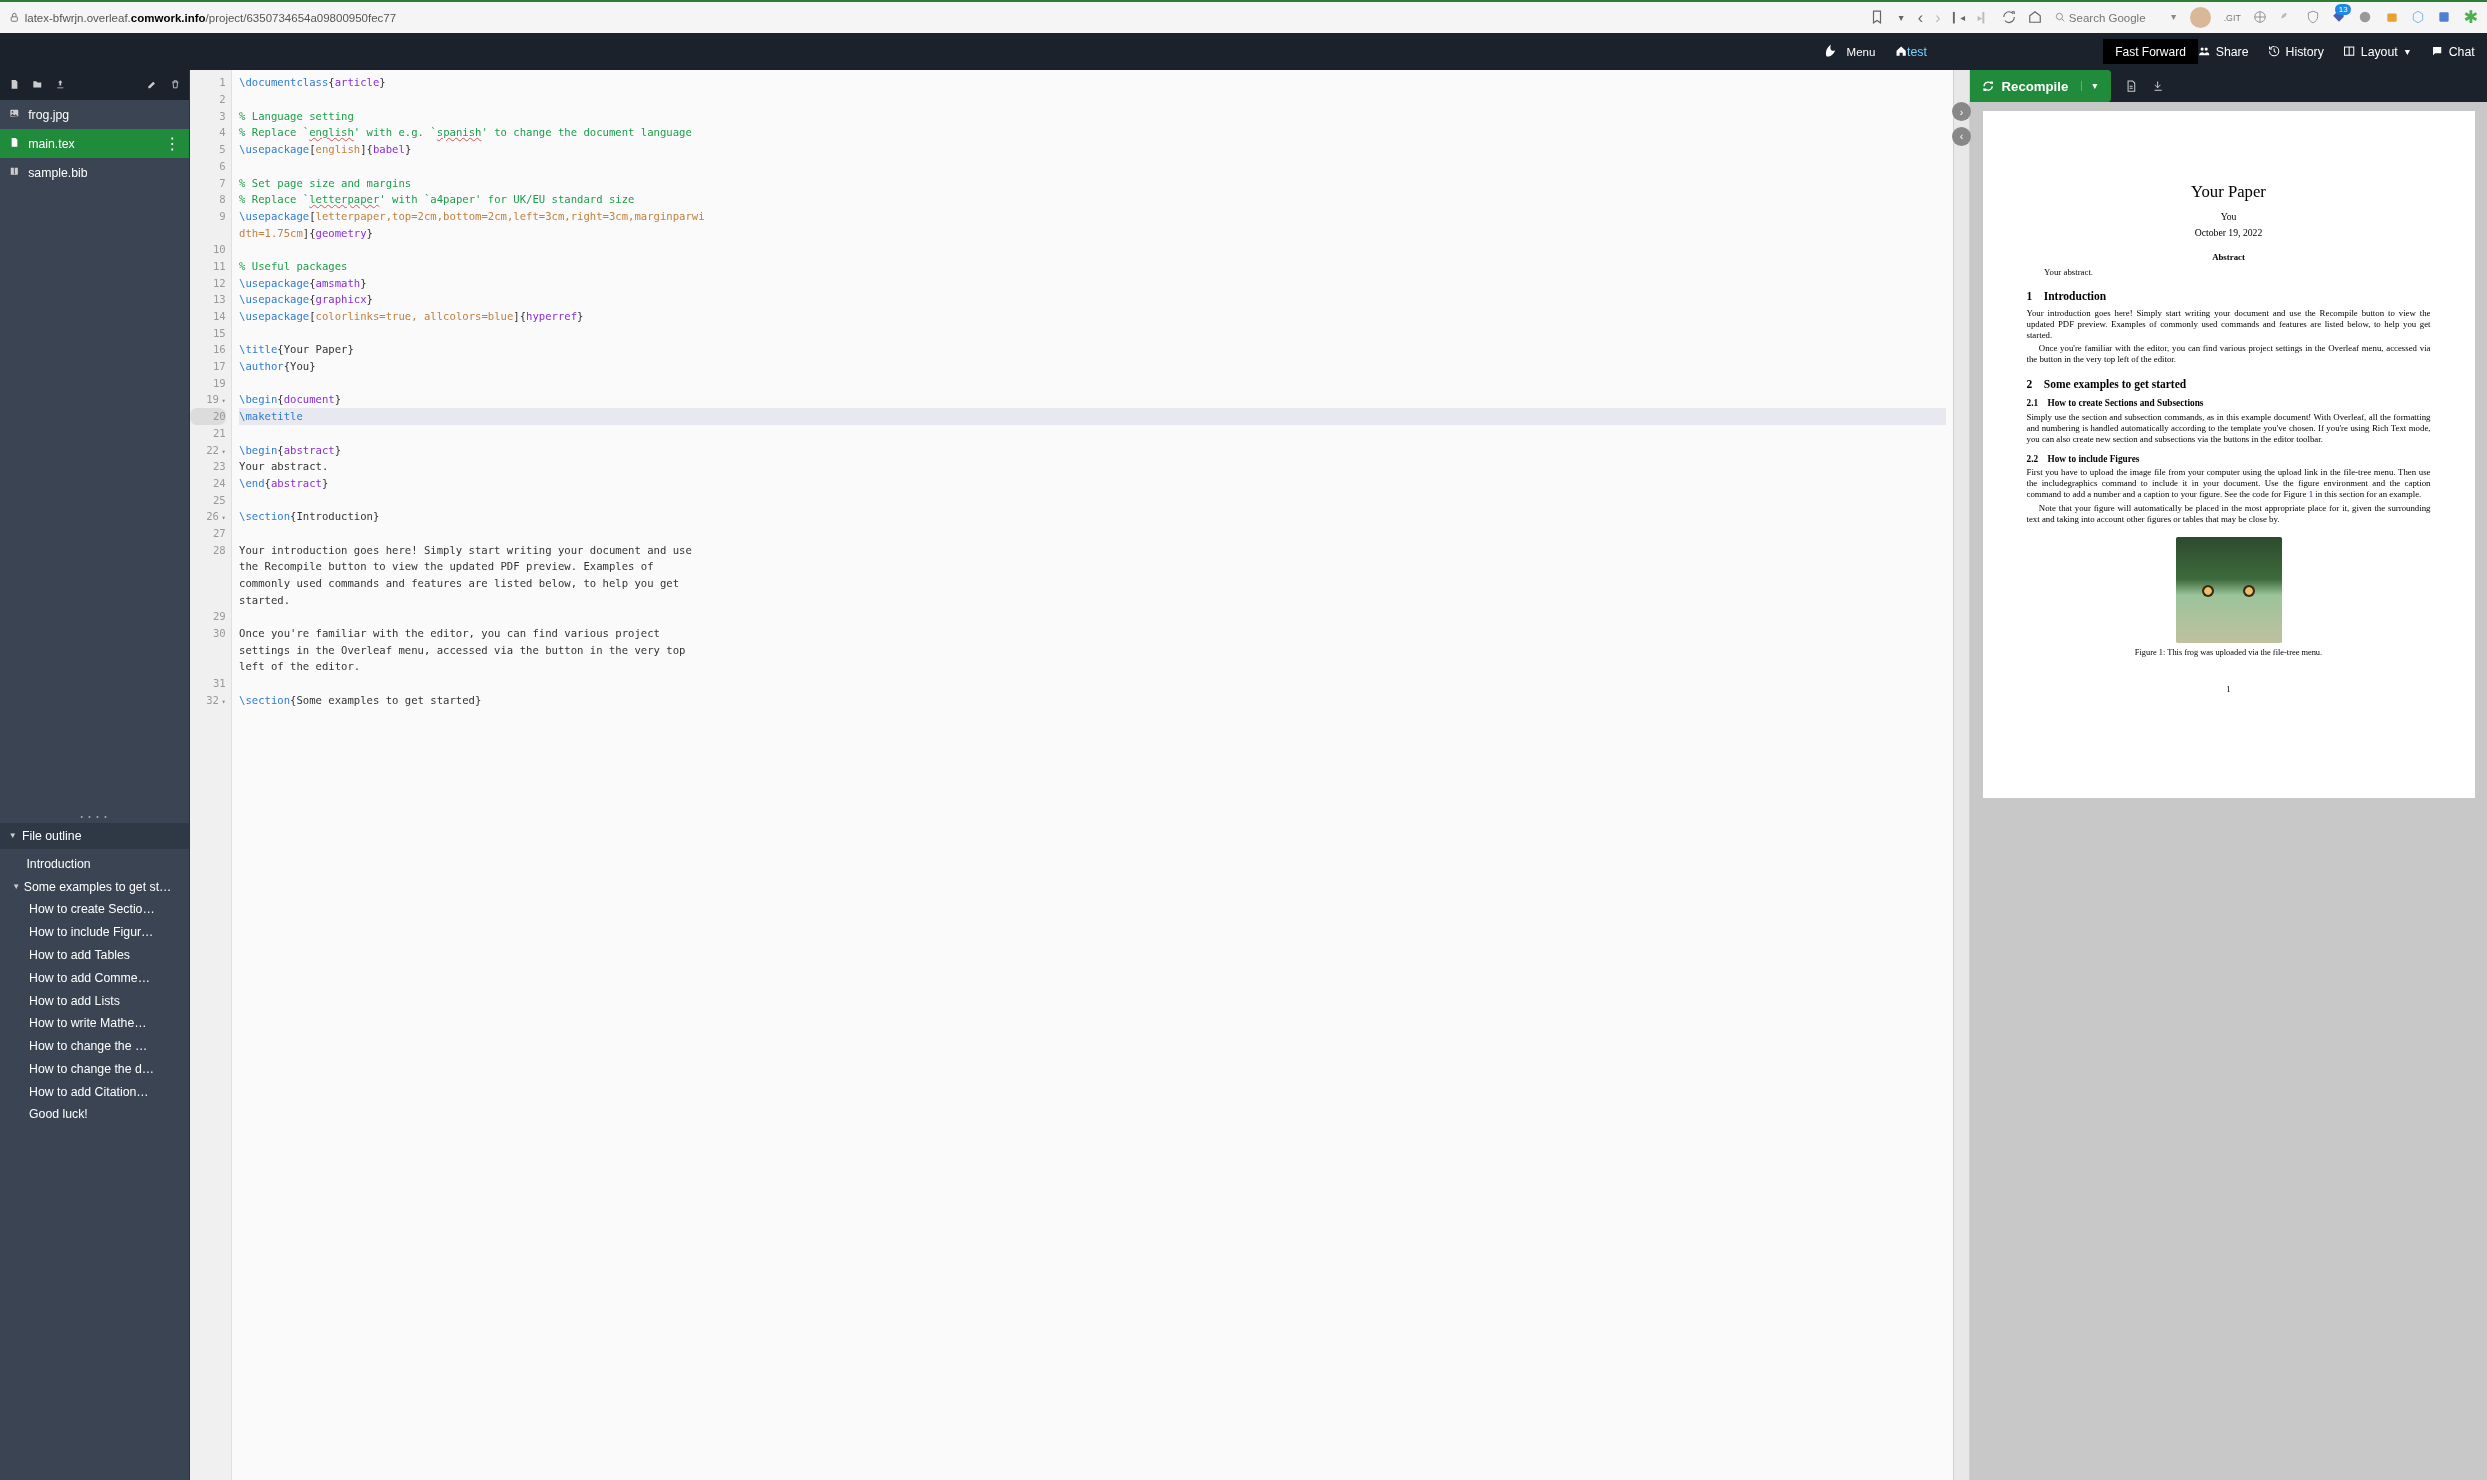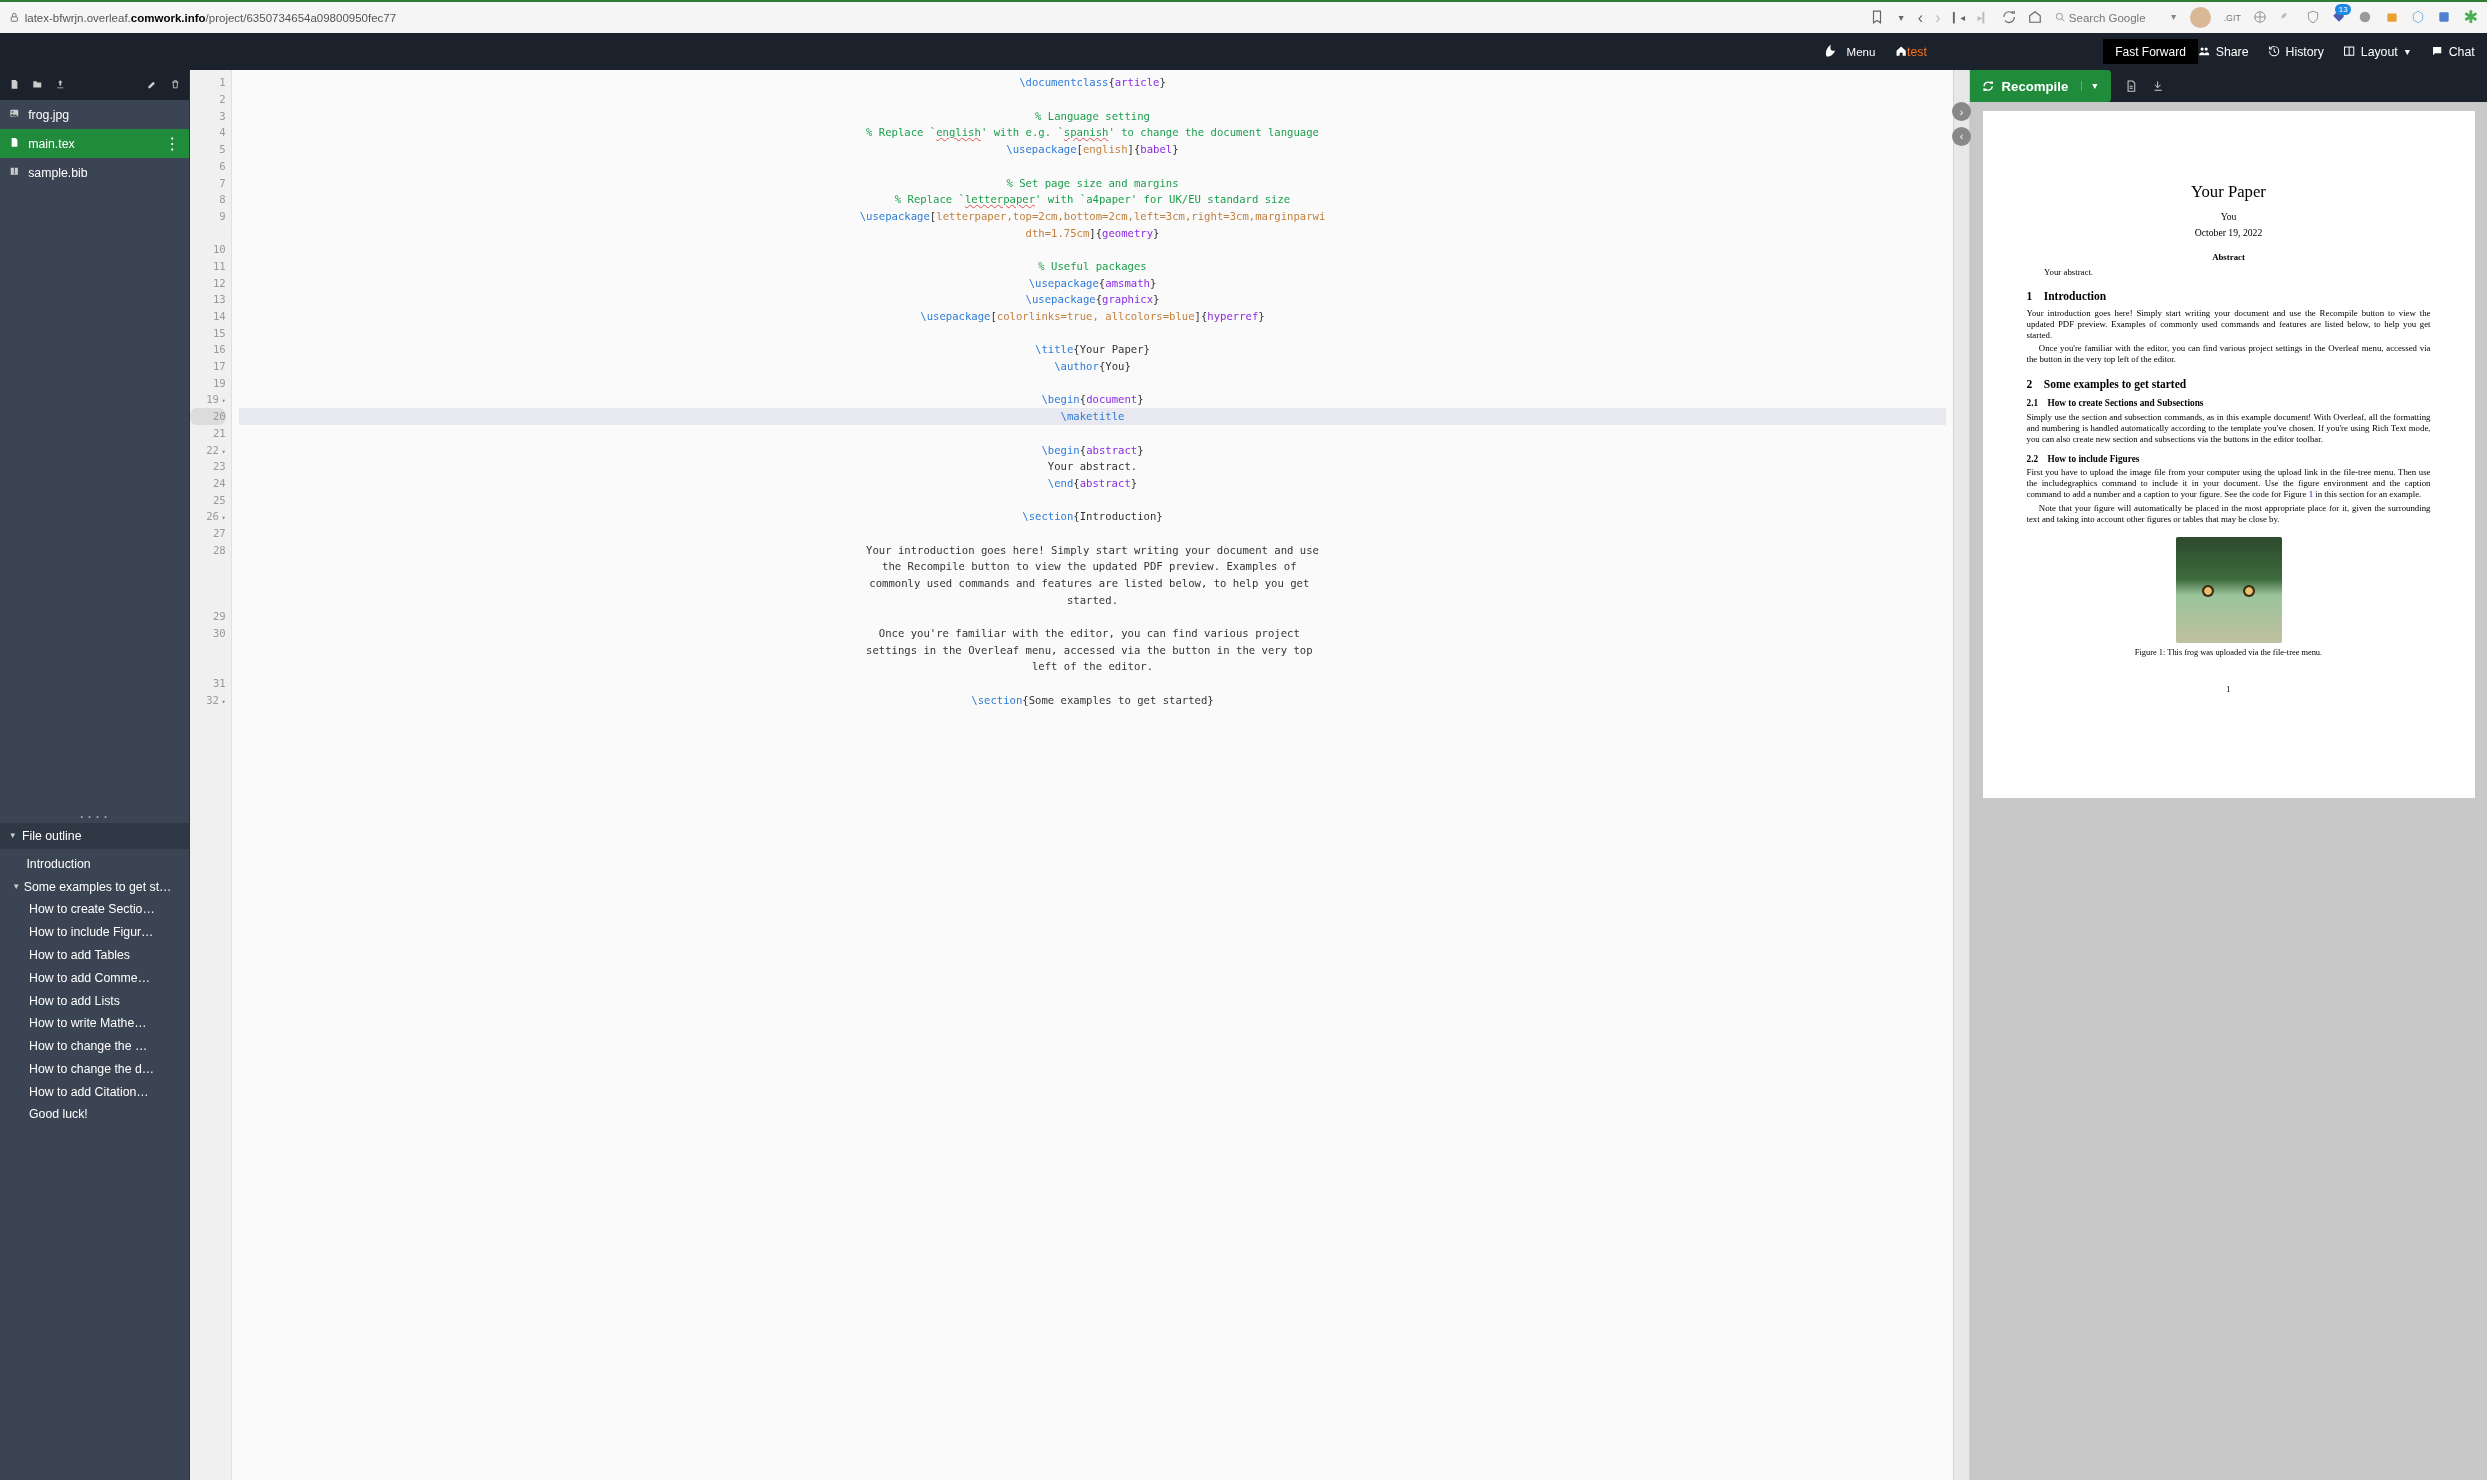--- a/index.html
+++ b/index.html
@@ -12,21 +12,21 @@
 .bicirc { width:14px; height:14px; }
 .search-input { border:none; outline:none; font-size:11.5px; width:97px; background:transparent; color:#666; }
 .avatar { width:21px; height:21px; border-radius:50%; background:#d8b896; }
 .badge-13 { position:absolute; top:-5.3px; right:-5.3px; background:#1e88e5; color:#fff; font-size:8px; border-radius:7px; padding:0.9px 3.5px; }
 
 .app-header { height:37px; background:#1b222c; color:#fff; display:flex; align-items:center; padding:0 12.3px; justify-content:flex-end; }
 .app-header-left, .app-header-right { display:flex; align-items:center; gap:19.4px; }
 .menu-btn { display:flex; align-items:center; gap:7px; cursor:pointer; }
 .leaf-icon { width:17.6px; height:17.6px; fill:#fff; }
 .hdr-btn { display:flex; align-items:center; gap:5.3px; cursor:pointer; font-size:12.3px; }
-.title-center { color:#f97316; font-size:12.3px; }
+.title-center { color:#7dd3fc; font-size:12.3px; }
 .ff-btn { background:#000; padding:5.3px 12.3px; border-radius:0; font-size:12px; }
 .caret-dn { font-size:8.8px; }
 
 .main { display:flex; height:calc(100vh - 70px); }
 .left-panel { width:190px; background:#3a4452; color:#fff; display:flex; flex-direction:column; border-right:0.9px solid #2a3240; }
 .left-toolbar { height:30px; background:#1b222c; display:flex; align-items:center; padding:0 8.8px; gap:12.3px; color:#ccc; }
 .left-toolbar>div { cursor:pointer; }
 .tb-right { margin-left:auto; display:flex; gap:12.3px; }
 .file-list { flex-shrink:0; }
 .file-item { height:29px; display:flex; align-items:center; gap:8.8px; padding:0 8.8px; cursor:pointer; font-size:12.3px; }
@@ -40,21 +40,21 @@
 .outline-item.lvl00 { padding-left:12.3px; display:flex; align-items:center; gap:3.5px; }
 .outline-item.lvl1 { padding-left:29px; }
 .chev-s { font-size:8px; color:#ccc; }
 
 .editor-panel { flex:1; display:flex; min-width:0; background:#fafafa; }
 .gutter { width:42px; background:#f0f0f0; text-align:right; padding:4.4px 5.3px 0 0; color:#999; font-family:'Monaco','Menlo',monospace; font-size:10.6px; line-height:16.7px; border-right:0.9px solid #e0e0e0; }
 .gutter .ln { height:16.7px; }
 .gutter .ln.hl { background:#dcdcdc; border-radius:7px; }
 .fold { font-size:7px; color:#888; margin-left:2.6px; }
 .code-area { flex:1; font-family:'Monaco','Menlo',monospace; font-size:10.6px; line-height:16.7px; padding:4.4px 7px; overflow:hidden; white-space:pre; color:#333; }
-.code-area .line { height:16.7px;text-align:center; }
+.code-area .line { height:16.7px; }
 .code-area .line.hl { background:#e8e8f0; }
 .cmd { color:#2e7bd6; }
 .opt { color:#c08040; }
 .arg { color:#8a2be2; }
 .cmt { color:#1a9e4a; }
 .squig { text-decoration: underline wavy #e05050; text-decoration-thickness:0.9px; }
 .divider-handle { width:16px; background:#e8e8e8; position:relative; display:flex; flex-direction:column; align-items:center; justify-content:flex-start; padding-top:32px; gap:5.3px; border-left:0.9px solid #d0d0d0; }
 .circle-arrow { width:19.4px; height:19.4px; border-radius:50%; background:#888; color:#fff; display:flex; align-items:center; justify-content:center; font-size:10.6px; cursor:pointer; }
 
 .right-panel { width:518px; display:flex; flex-direction:column; border-left:0.9px solid #d0d0d0; }

